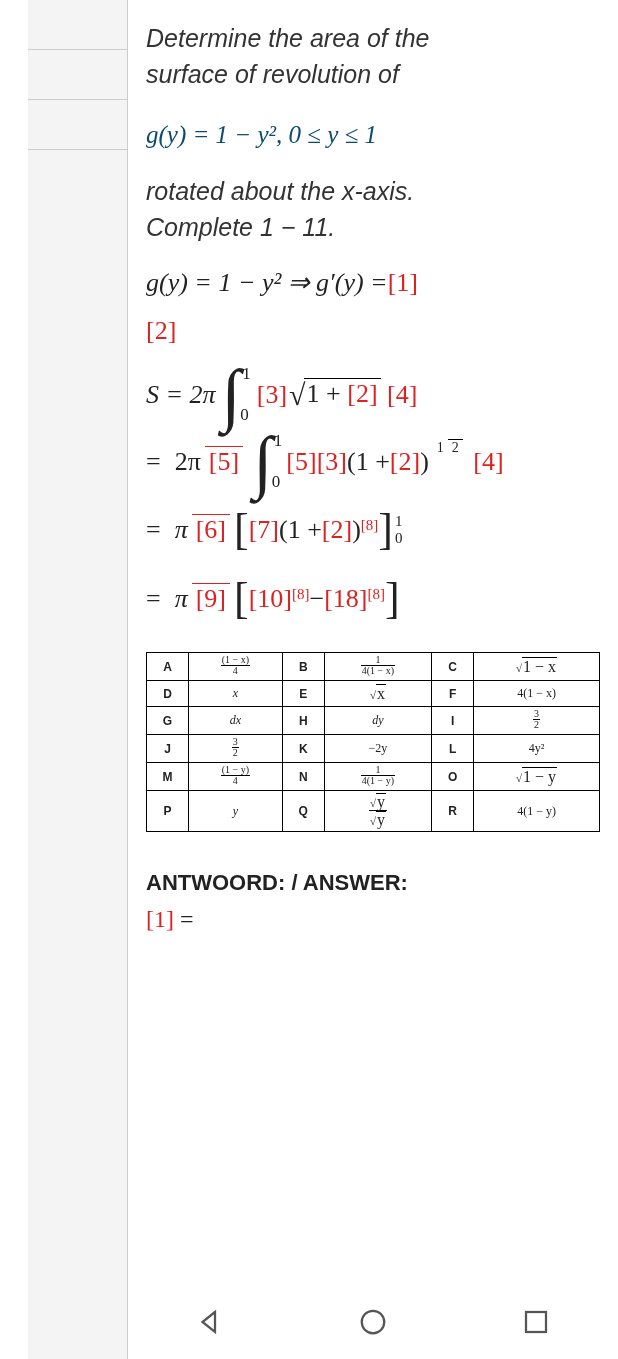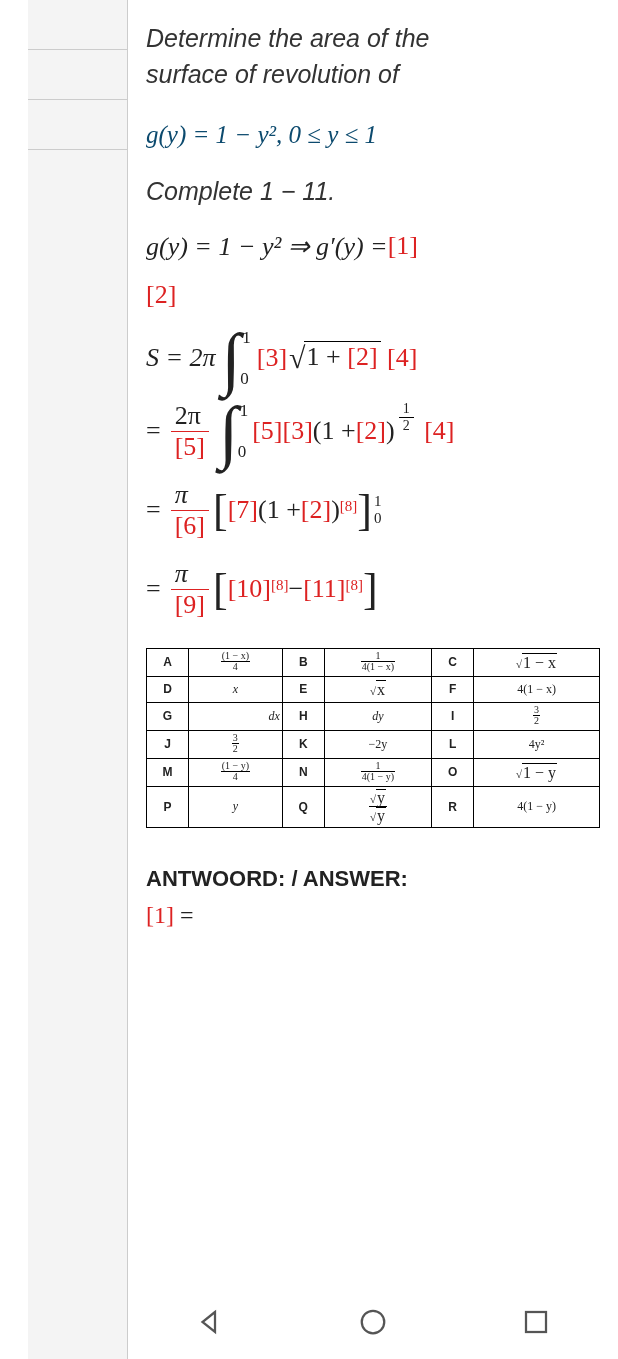--- a/index.html
+++ b/index.html
@@ -15,21 +15,21 @@
   .eq { font-family: 'Cambria Math','Times New Roman', serif; font-size: 26px; margin-bottom: 18px; display:flex; align-items:center; flex-wrap:wrap; }
   .eq .var { font-style: italic; }
   .eq .br-r { color: #dd2222; }
   .integral-holder { display: inline-flex; align-items: center; }
   .intsym { font-size: 70px; line-height: 0.7; font-family: 'Times New Roman', serif; position:relative; display:inline-block; }
   .intsym .lim-top { position:absolute; font-size:17px; top:-2px; right:-10px; }
   .intsym .lim-bot { position:absolute; font-size:17px; bottom:-2px; right:-8px; }
   .sqrt { display: inline-flex; align-items: flex-start; text-align: right; }
   .sqrt::before { content: "√"; font-size: 30px; margin-right: -2px; }
   .sqrt > span { border-top: 1.5px solid #000; padding: 0 3px; }
-  .frac { display: inline-flex; flex-direction: column; align-items: flex-start; vertical-align: middle; margin: 0 4px; }
+  .frac { display: inline-flex; flex-direction: row; align-items: flex-end; vertical-align: middle; margin: 0 4px; }
   .frac .num { padding: 0 4px; }
   .frac .den { border-top: 1.5px solid #000; padding: 0 4px; }
   .den.br-r { border-top-color: #dd2222; }
   .bracket-eval { display:inline-flex; align-items:center; }
   .bracket-eval .big-br { font-size: 44px; font-family:'Times New Roman',serif; }
   .bracket-eval .limits { display:inline-flex; flex-direction:column; font-size:15px; align-items:flex-start; margin-left:2px; }
   .sup-small { font-size:15px; vertical-align: super; position:relative; top:-4px; }
   table.options { width: 100%; border-collapse: collapse; margin-top: 28px; font-family: 'Times New Roman', serif; }
   table.options td { border: 1px solid #000; text-align: center; font-size: 12px; height: 26px; vertical-align: middle; padding: 2px; }
   table.options td.key { font-weight: bold; width: 42px; font-family: Arial, sans-serif; }
@@ -60,20 +60,21 @@
     <div class="problem">
       <div>Determine the area of the</div>
       <div>surface of revolution of</div>
     </div>
 
     <div class="math-block">
       <span class="var">g(y) = 1 − y²,  0 ≤ y ≤ 1</span>
     </div>
 
     <div class="problem">
+      <div>rotated about the x-axis.</div>
       <div>Complete 1 − 11.</div>
     </div>
 
     <div class="solution">
 
       <div class="eq">
         <span class="var">g(y) = 1 − y² ⇒ g′(y) = </span>
         <span class="br-r">[1]</span>
       </div>
 
@@ -149,21 +150,21 @@
         <span style="margin-right:6px;">=</span>
         <span class="frac">
           <span class="num var">π</span>
           <span class="den br-r">[9]</span>
         </span>
         <span class="bracket-eval">
           <span class="big-br">[</span>
           <span class="br-r">[10]</span>
           <span class="br-r sup-small">[8]</span>
           <span> − </span>
-          <span class="br-r">[11]</span>
+          <span class="br-r">[18]</span>
           <span class="br-r sup-small">[8]</span>
           <span class="big-br">]</span>
         </span>
       </div>
 
     </div>
 
     <table class="options">
       <tbody>
           <tr>
@@ -177,21 +178,21 @@
       <tr>
         <td class="key">D</td>
         <td style="font-style:italic;">x</td>
         <td class="key">E</td>
         <td><span class="tsqrt"><span>x</span></span></td>
         <td class="key">F</td>
         <td>4(1 − x)</td>
       </tr>
       <tr>
         <td class="key">G</td>
-        <td style="font-style:italic;text-align:right;">dx</td>
+        <td style="font-style:italic;">dx</td>
         <td class="key">H</td>
         <td style="font-style:italic;">dy</td>
         <td class="key">I</td>
         <td><span class="tfrac"><span class="tn">3</span><span class="td">2</span></span></td>
       </tr>
       <tr>
         <td class="key">J</td>
         <td><span class="tfrac"><span class="tn">3</span><span class="td">2</span></span></td>
         <td class="key">K</td>
         <td>−2y</td>

